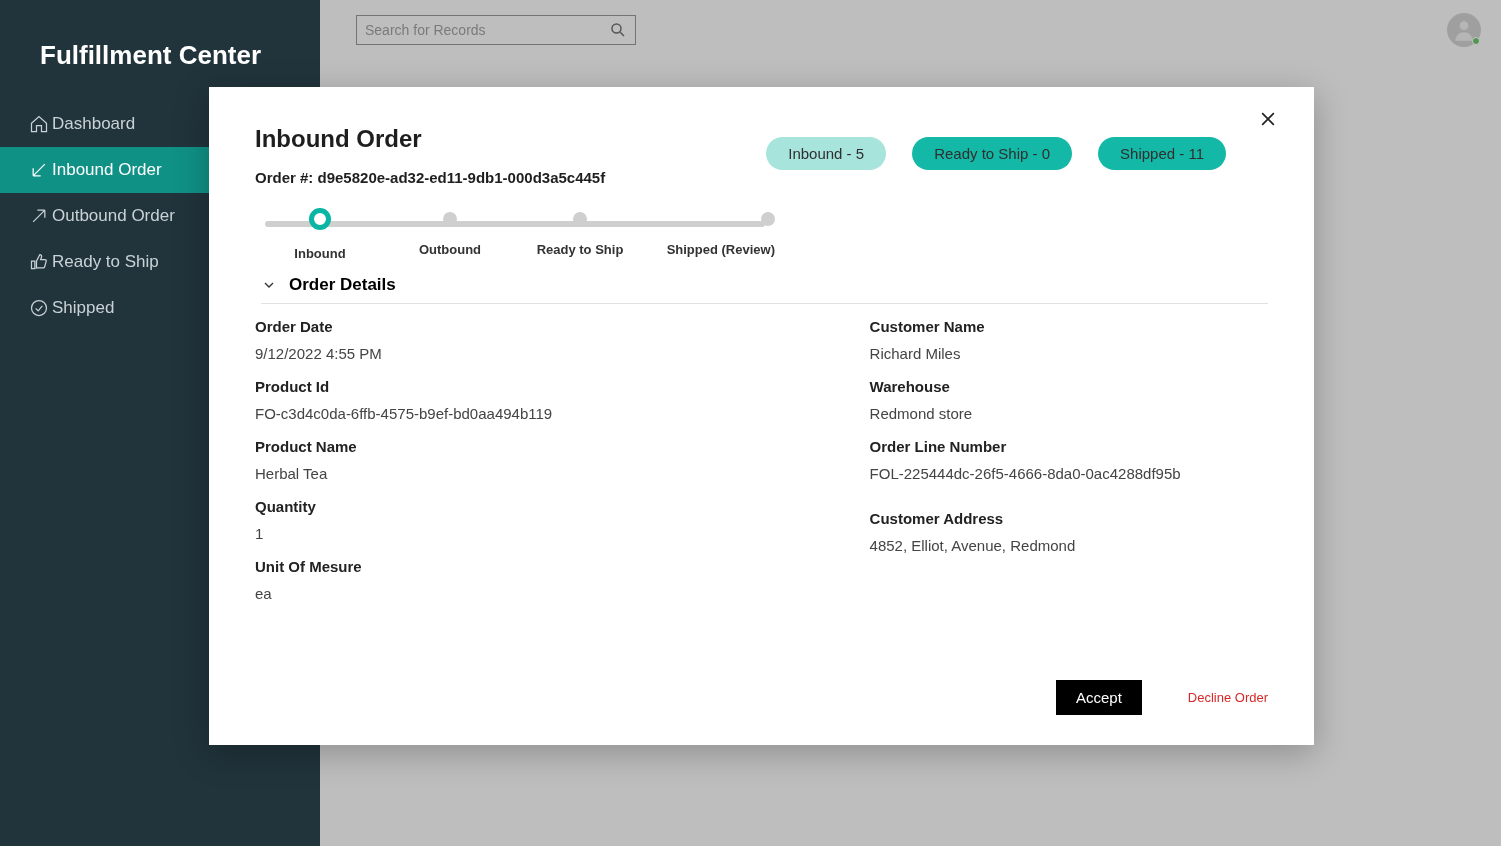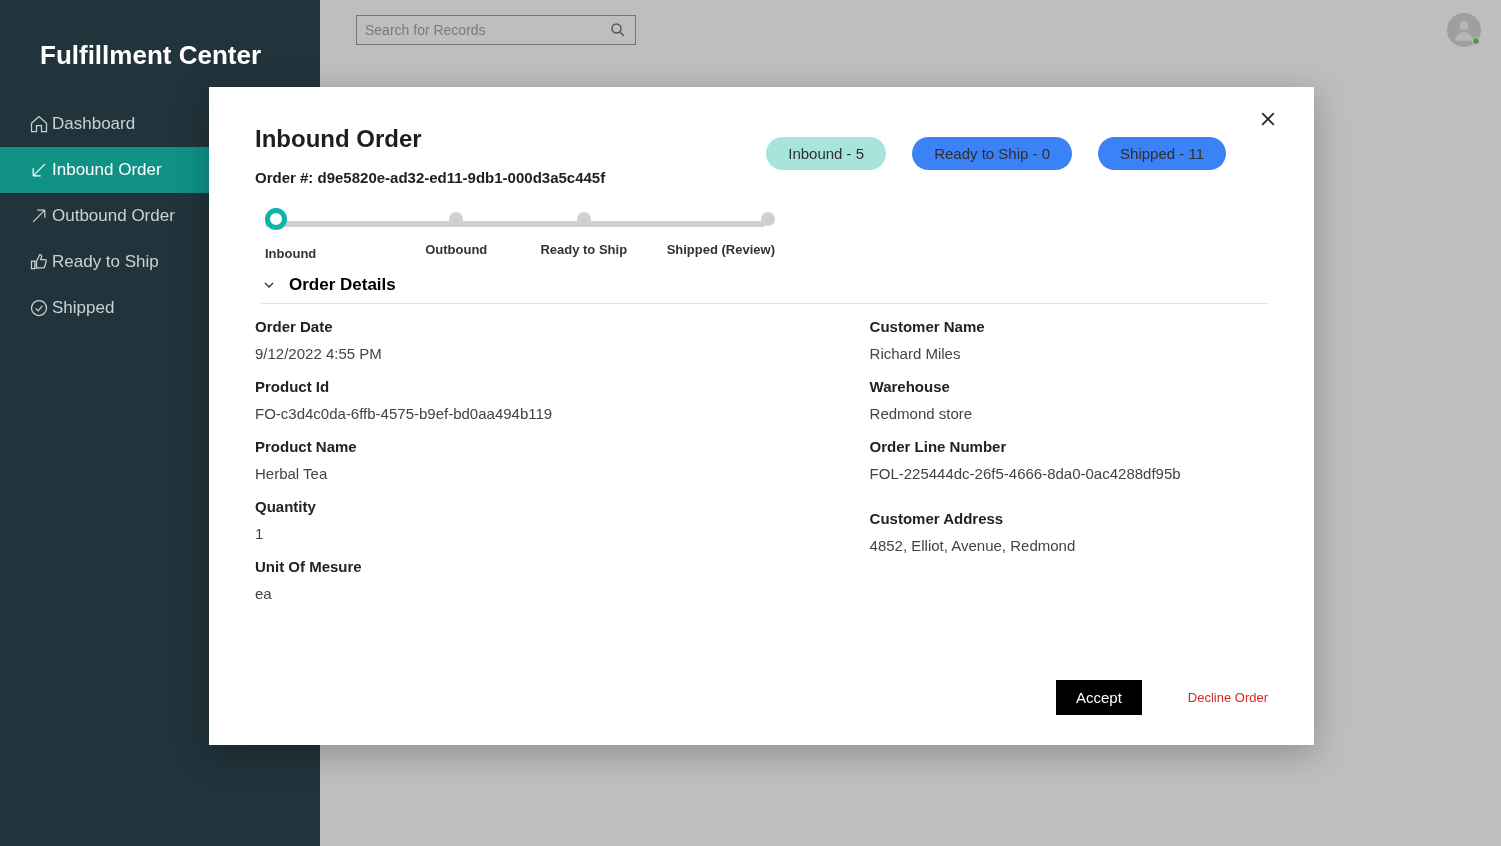--- a/index.html
+++ b/index.html
@@ -28,29 +28,29 @@
 
     
     .modal { position: absolute; left: 209px; top: 87px; width: 1105px; height: 658px; background: #fff; box-shadow: 0 8px 32px rgba(0,0,0,0.25); padding: 38px 46px 30px 46px; }
     .modal-close { position: absolute; top: 22px; right: 36px; cursor: pointer; }
     .modal-close svg { width: 20px; height: 20px; stroke: #222; stroke-width: 2; fill: none; }
     .modal-header { display: flex; align-items: flex-start; }
     .modal-title-block { }
     .modal-title { font-size: 24px; font-weight: 700; color: #1e1e1e; }
     .modal-sub { margin-top: 16px; font-size: 15px; font-weight: 600; color: #1e1e1e; }
     .chips { margin-left: auto; display: flex; gap: 26px; margin-top: 12px; margin-right: 42px; }
-    .chip { padding: 8px 22px; border-radius: 22px; font-size: 15px; font-weight: 500; background: #3b82f6; color: #2f2f2f; cursor: pointer; }
+    .chip { padding: 8px 22px; border-radius: 22px; font-size: 15px; font-weight: 500; background: #14b8a6; color: #2f2f2f; cursor: pointer; }
     .chip.active { background: #a7e4dc; }
 
     
     .stepper { margin-top: 26px; position: relative; width: 520px; }
     .stepper-track { position: absolute; top: 9px; left: 10px; right: 10px; height: 6px; background: #cfcfcf; border-radius: 3px; }
     .stepper-nodes { display: flex; justify-content: space-between; position: relative; }
     .step { display: flex; flex-direction: column; align-items: center; width: 25%; }
-    .step:first-child { align-items: flex-start; margin-left: 10px; }
+    .step:first-child { align-items: center; }
     .step:last-child { align-items: flex-end; }
     .node { width: 14px; height: 14px; border-radius: 50%; background: #cfcfcf; position: relative; z-index: 2; }
     .node.active { width: 22px; height: 22px; background: #fff; border: 5px solid #09b5a3; margin-top: -4px; }
     .step-label { margin-top: 16px; font-size: 13px; font-weight: 600; color: #333; white-space: nowrap; }
 
     
     .section-hdr { display: flex; align-items: center; gap: 12px; margin-top: 14px; padding-bottom: 8px; border-bottom: 1px solid #e1e1e1; margin-left: 6px; }
     .section-hdr .chev { width: 16px; height: 16px; }
     .section-hdr .title { font-size: 17px; font-weight: 600; }
 

